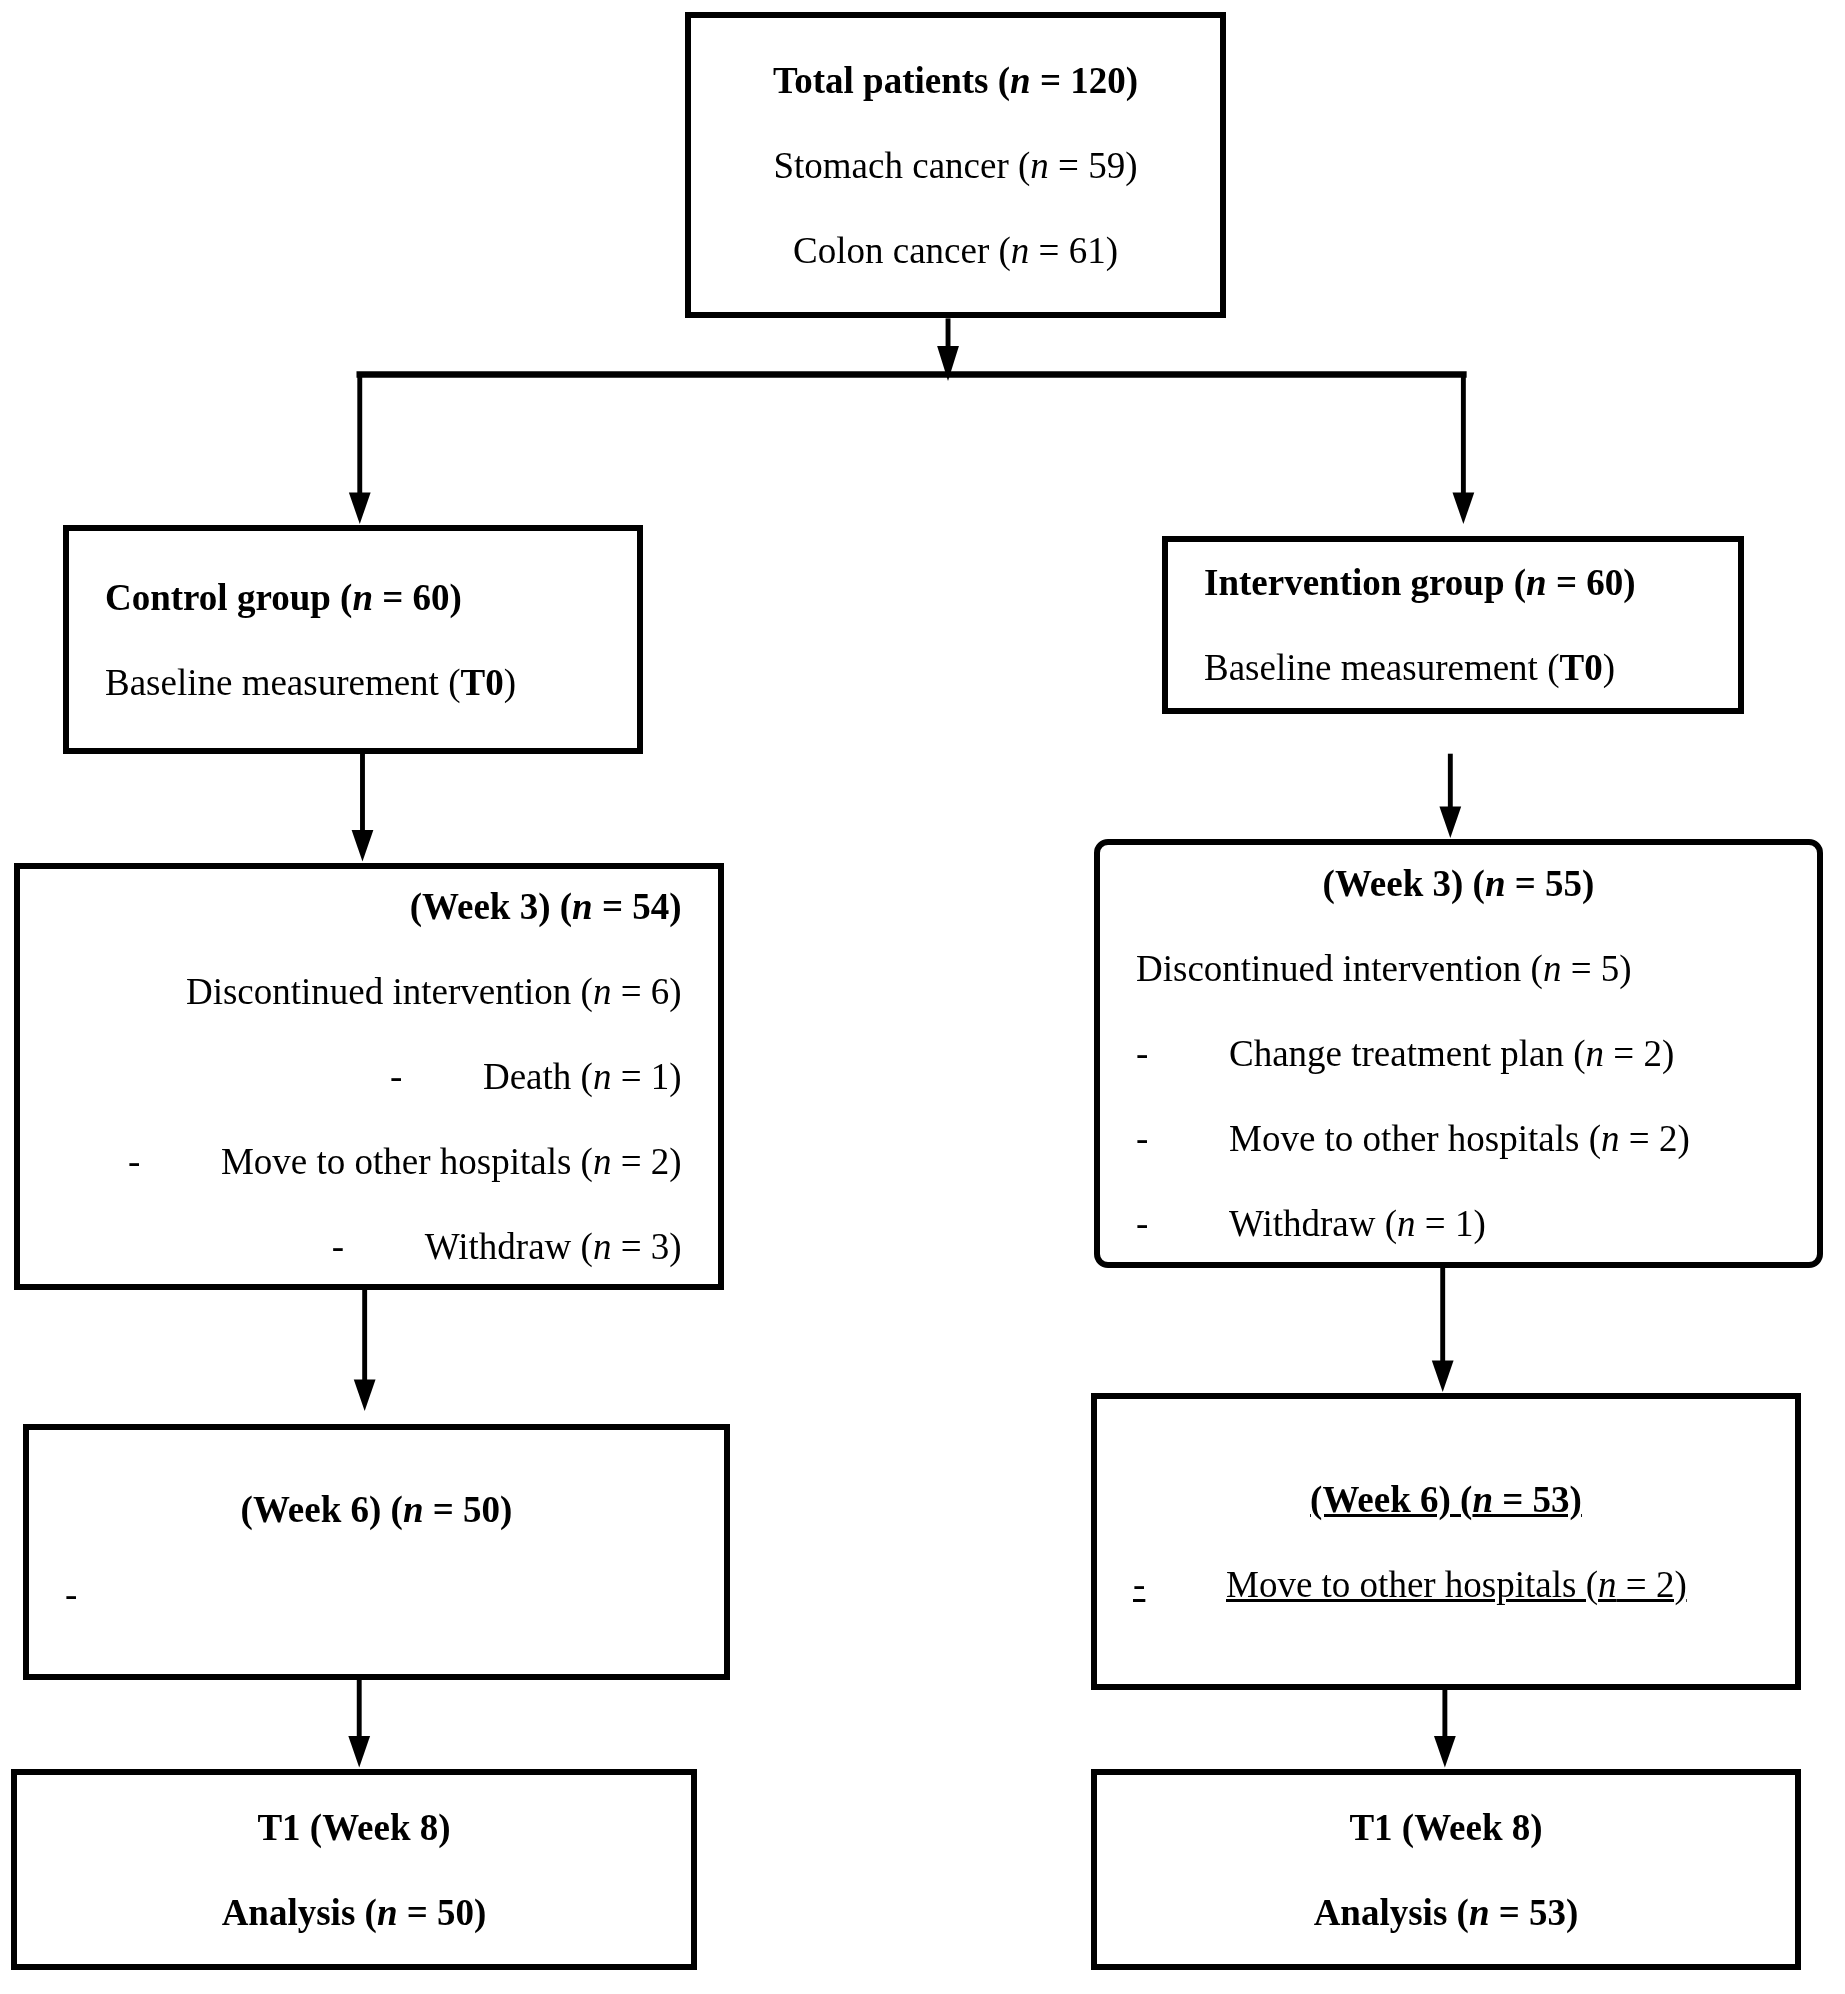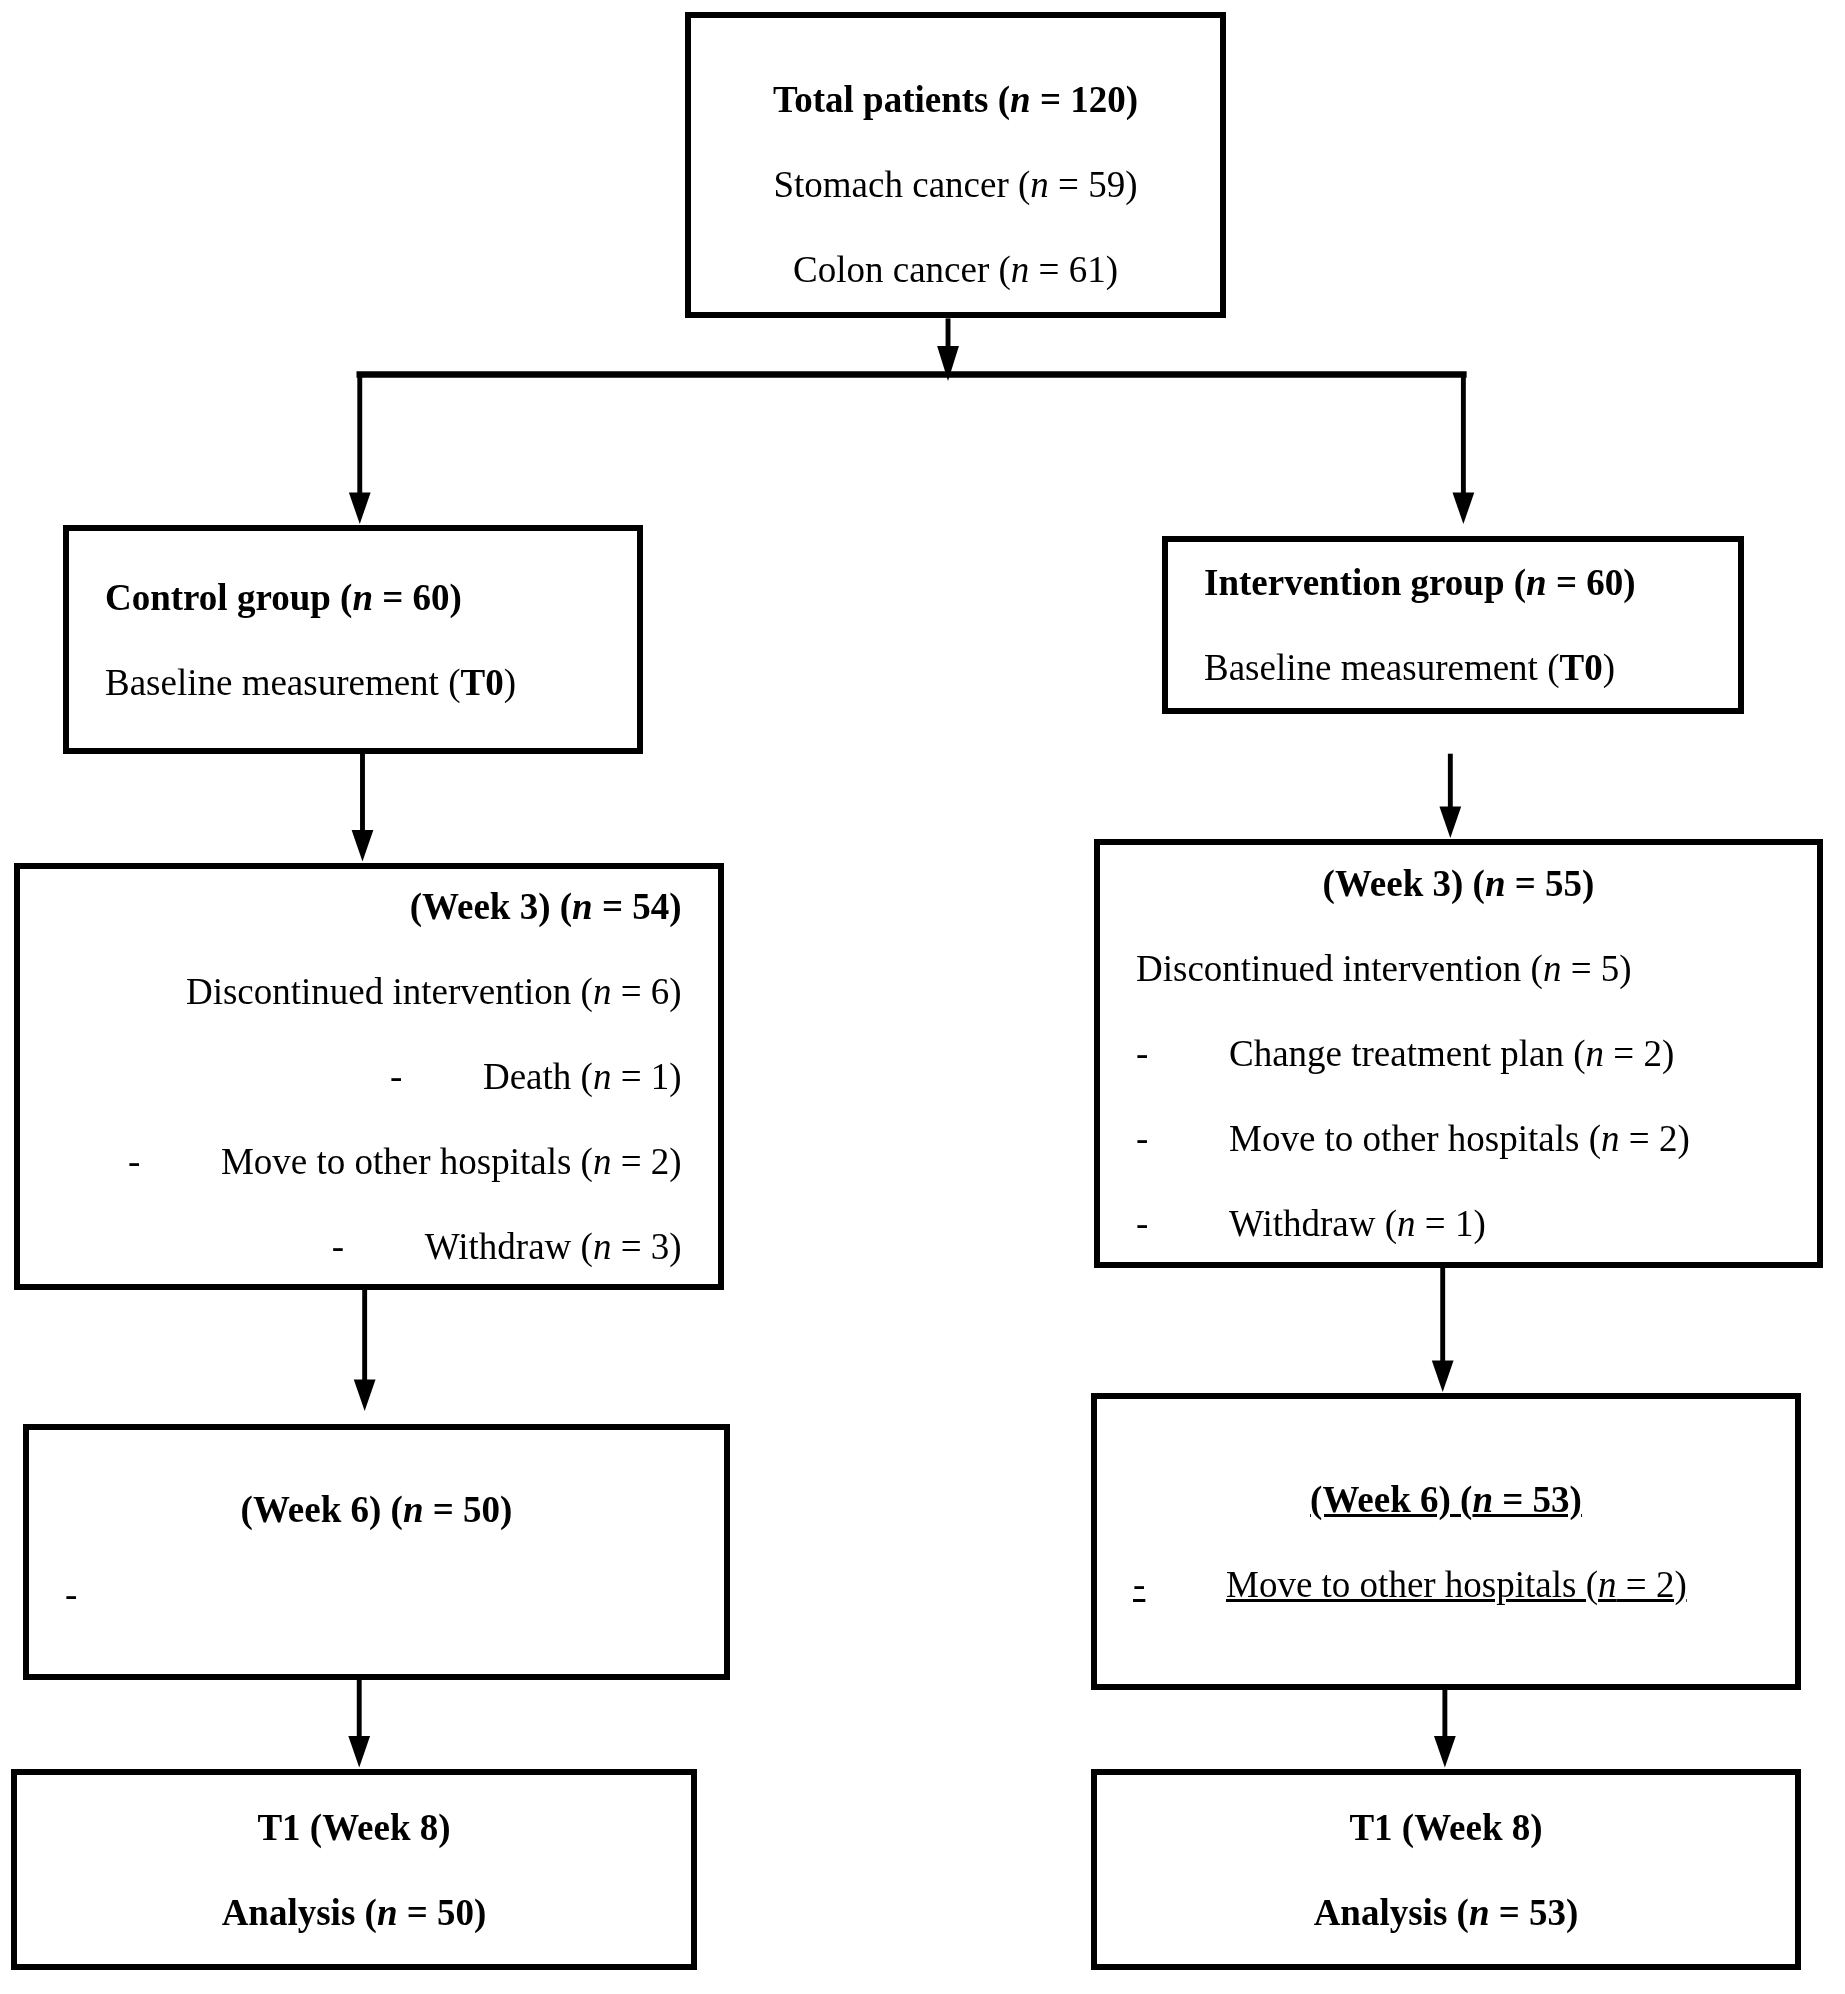--- a/index.html
+++ b/index.html
@@ -49,25 +49,25 @@
   .line.bullet .btext { flex: 1 1 auto; }
   .line.bullet .btext.wrapjust {
     max-width: 479px;
     text-align: justify;
     text-align-last: left;
   }
   .ni { font-style: italic; }
   .bb { font-weight: bold; }
 
   
-  #box-total        { left: 685px; top:   12px; width:  541px; height: 306px; justify-content: flex-end; }
+  #box-total        { left: 685px; top:   12px; width:  541px; height: 306px; }
   #box-control      { left:  63px; top:  525px; width: 580px; height: 229px; }
   #box-intervention { left: 1162px; top:  536px; width: 582px; height: 178px; }
   #box-cweek3       { left:   13.6px; top: 863px; width: 710px; height: 427px; align-items: flex-end; }
-  #box-iweek3       { left: 1094px; top: 839px; width: 729px; height: 429px; }
+  #box-iweek3       { left: 1094px; top: 839px; width: 729px; height: 429px; border-radius: 14px; }
   #box-cweek6       { left:   23px; top: 1412px; width: 707px; height: 256px; margin-top: 12px; }
   #box-iweek6       { left: 1091px; top: 1393px; width: 710px; height: 297px; text-decoration: underline; }
   #box-ct1          { left:   11px; top: 1769px; width: 686px; height: 201px; }
   #box-it1          { left: 1091px; top: 1769px; width: 710px; height: 201px; }
 </style>
 </head>
 <body>
 
 <div class="canvas">
 

